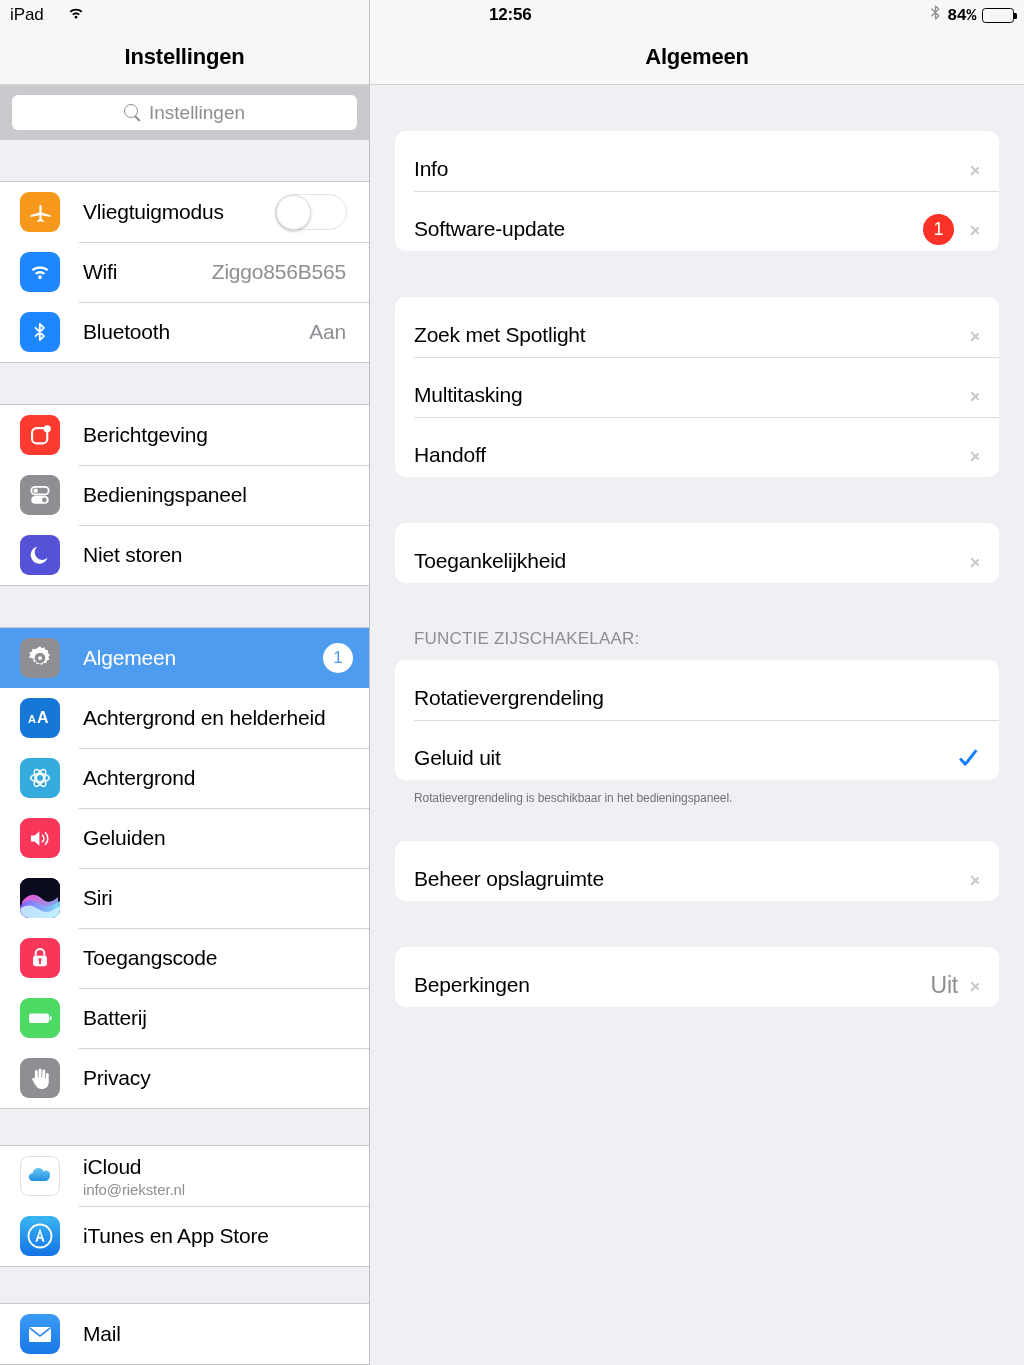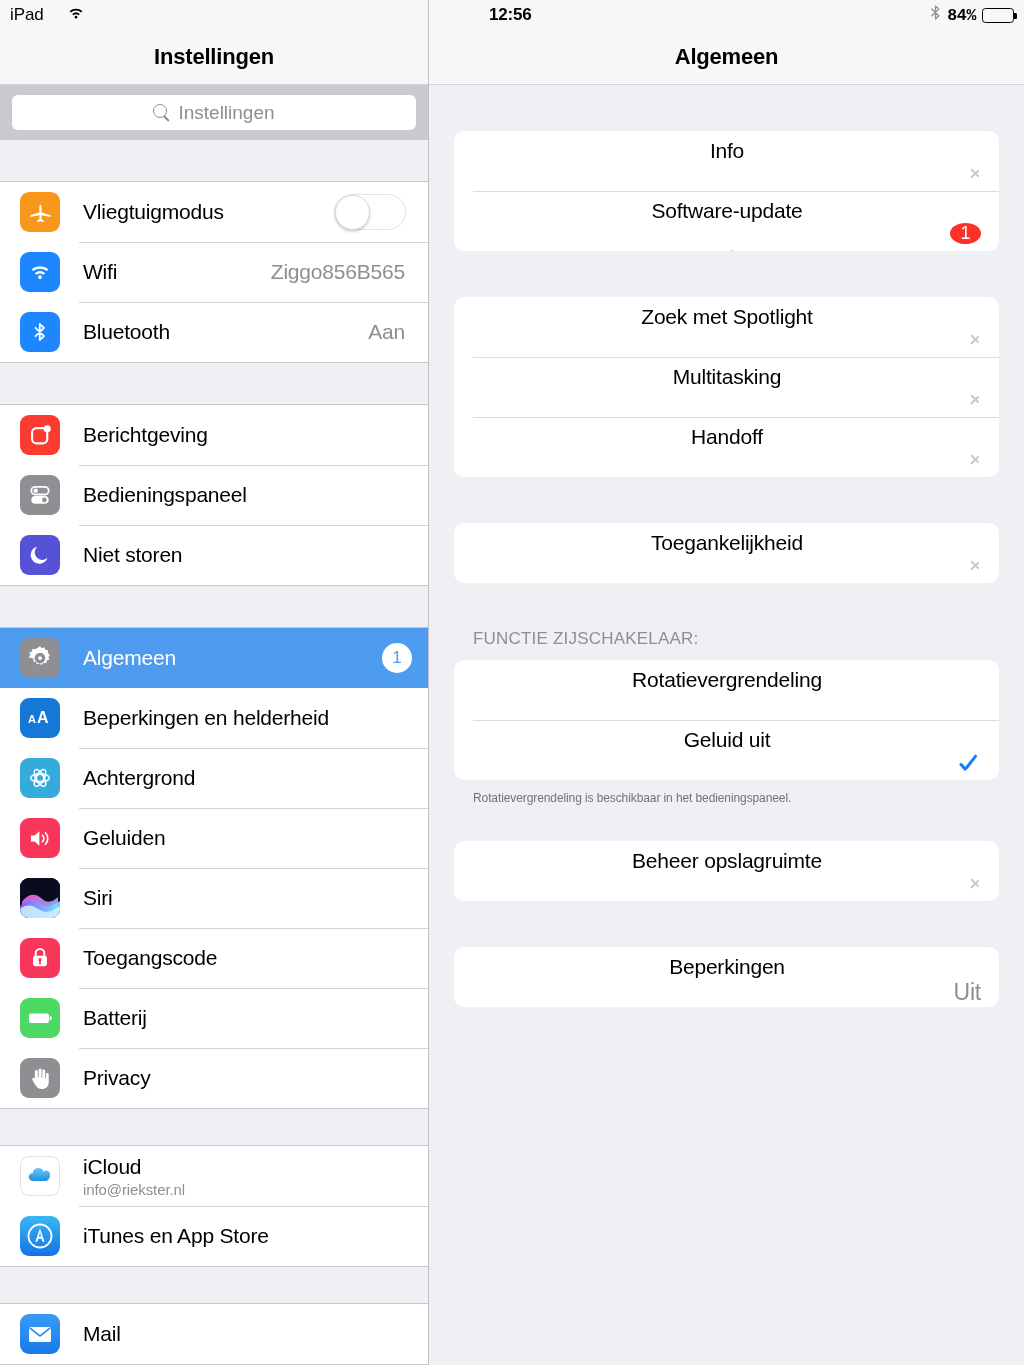--- a/index.html
+++ b/index.html
@@ -28,21 +28,21 @@
     position: relative; padding: 1.5px;
   }
   .batt::after {
     content: ""; position: absolute; right: -4px; top: 4px;
     width: 2.6px; height: 6px; background: #000; border-radius: 0 1.5px 1.5px 0;
   }
   .batt-fill { height: 100%; background: #000; border-radius: 1.5px; }
 
   
   .sidebar {
-    width: 429px; height: 1365px; background: #22c55e;
+    width: 370px; height: 1365px; background: #22c55e;
     border-right: 1px solid #bfbfc4; position: relative; overflow: hidden;
   }
   .sb-header {
     height: 85px; background: #f7f7f8; display: flex;
     align-items: flex-end; justify-content: center; padding-bottom: 14px;
     border-bottom: 1px solid #d3d3d6;
   }
   .sb-title { font-size: 22px; font-weight: bold; color: #000; letter-spacing: -0.2px;}
   .searchwrap {
     height: 55px; background: #c9c9ce; display: flex;
@@ -144,22 +144,22 @@
     border-bottom: 1px solid #d3d3d6;
   }
   .dt-title { font-size: 22px; font-weight: bold; color: #000; letter-spacing: -0.2px; }
   .dt-body { padding: 0 25px; }
   .spacer { height: 46px; }
   .spacer.s { height: 36px; }
   .card {
     background: #fff; border-radius: 10px; overflow: hidden;
   }
   .drow {
-    height: 60px; display: flex; align-items: center; padding: 8px 18px 0 19px;
-    position: relative; cursor: default; flex-direction: column;
+    height: 60px; display: flex; align-items: center; padding: 16px 18px 0 19px;
+    position: relative; cursor: default;
   }
   .drow + .drow::before {
     content: ""; position: absolute; left: 19px; right: 0; top: 0; height: 1px;
     background: #dcdce0;
   }
   .dlabel { font-size: 21px; color: #000; letter-spacing: -0.2px; }
   .dvalue { margin-left: auto; font-size: 23px; color: #8e8e93; letter-spacing: -0.2px; }
   .chev {
     margin-left: auto; width: 11px; height: 19px; flex: 0 0 11px;
     position: relative;
@@ -296,21 +296,21 @@
         <span class="rowlabel">Algemeen</span>
         <span class="badge-white">1</span>
       </div>
       <div class="row">
         <span class="icon ic-display">
           <svg width="40" height="40" viewBox="0 0 40 40">
             <text x="8" y="25" font-family="Liberation Sans, sans-serif" font-size="11" font-weight="bold" fill="#fff">A</text>
             <text x="17" y="25" font-family="Liberation Sans, sans-serif" font-size="16" font-weight="bold" fill="#fff">A</text>
           </svg>
         </span>
-        <span class="rowlabel">Beperkingen en helderheid</span>
+        <span class="rowlabel">Achtergrond en helderheid</span>
       </div>
       <div class="row">
         <span class="icon ic-wallpaper">
           <svg width="30" height="30" viewBox="0 0 24 24" fill="none" stroke="#fff" stroke-width="1.2">
             <circle cx="12" cy="12" r="3"></circle>
             <ellipse cx="12" cy="12" rx="7.5" ry="3.2"></ellipse>
             <ellipse cx="12" cy="12" rx="7.5" ry="3.2" transform="rotate(60 12 12)"></ellipse>
             <ellipse cx="12" cy="12" rx="7.5" ry="3.2" transform="rotate(120 12 12)"></ellipse>
           </svg>
         </span>

